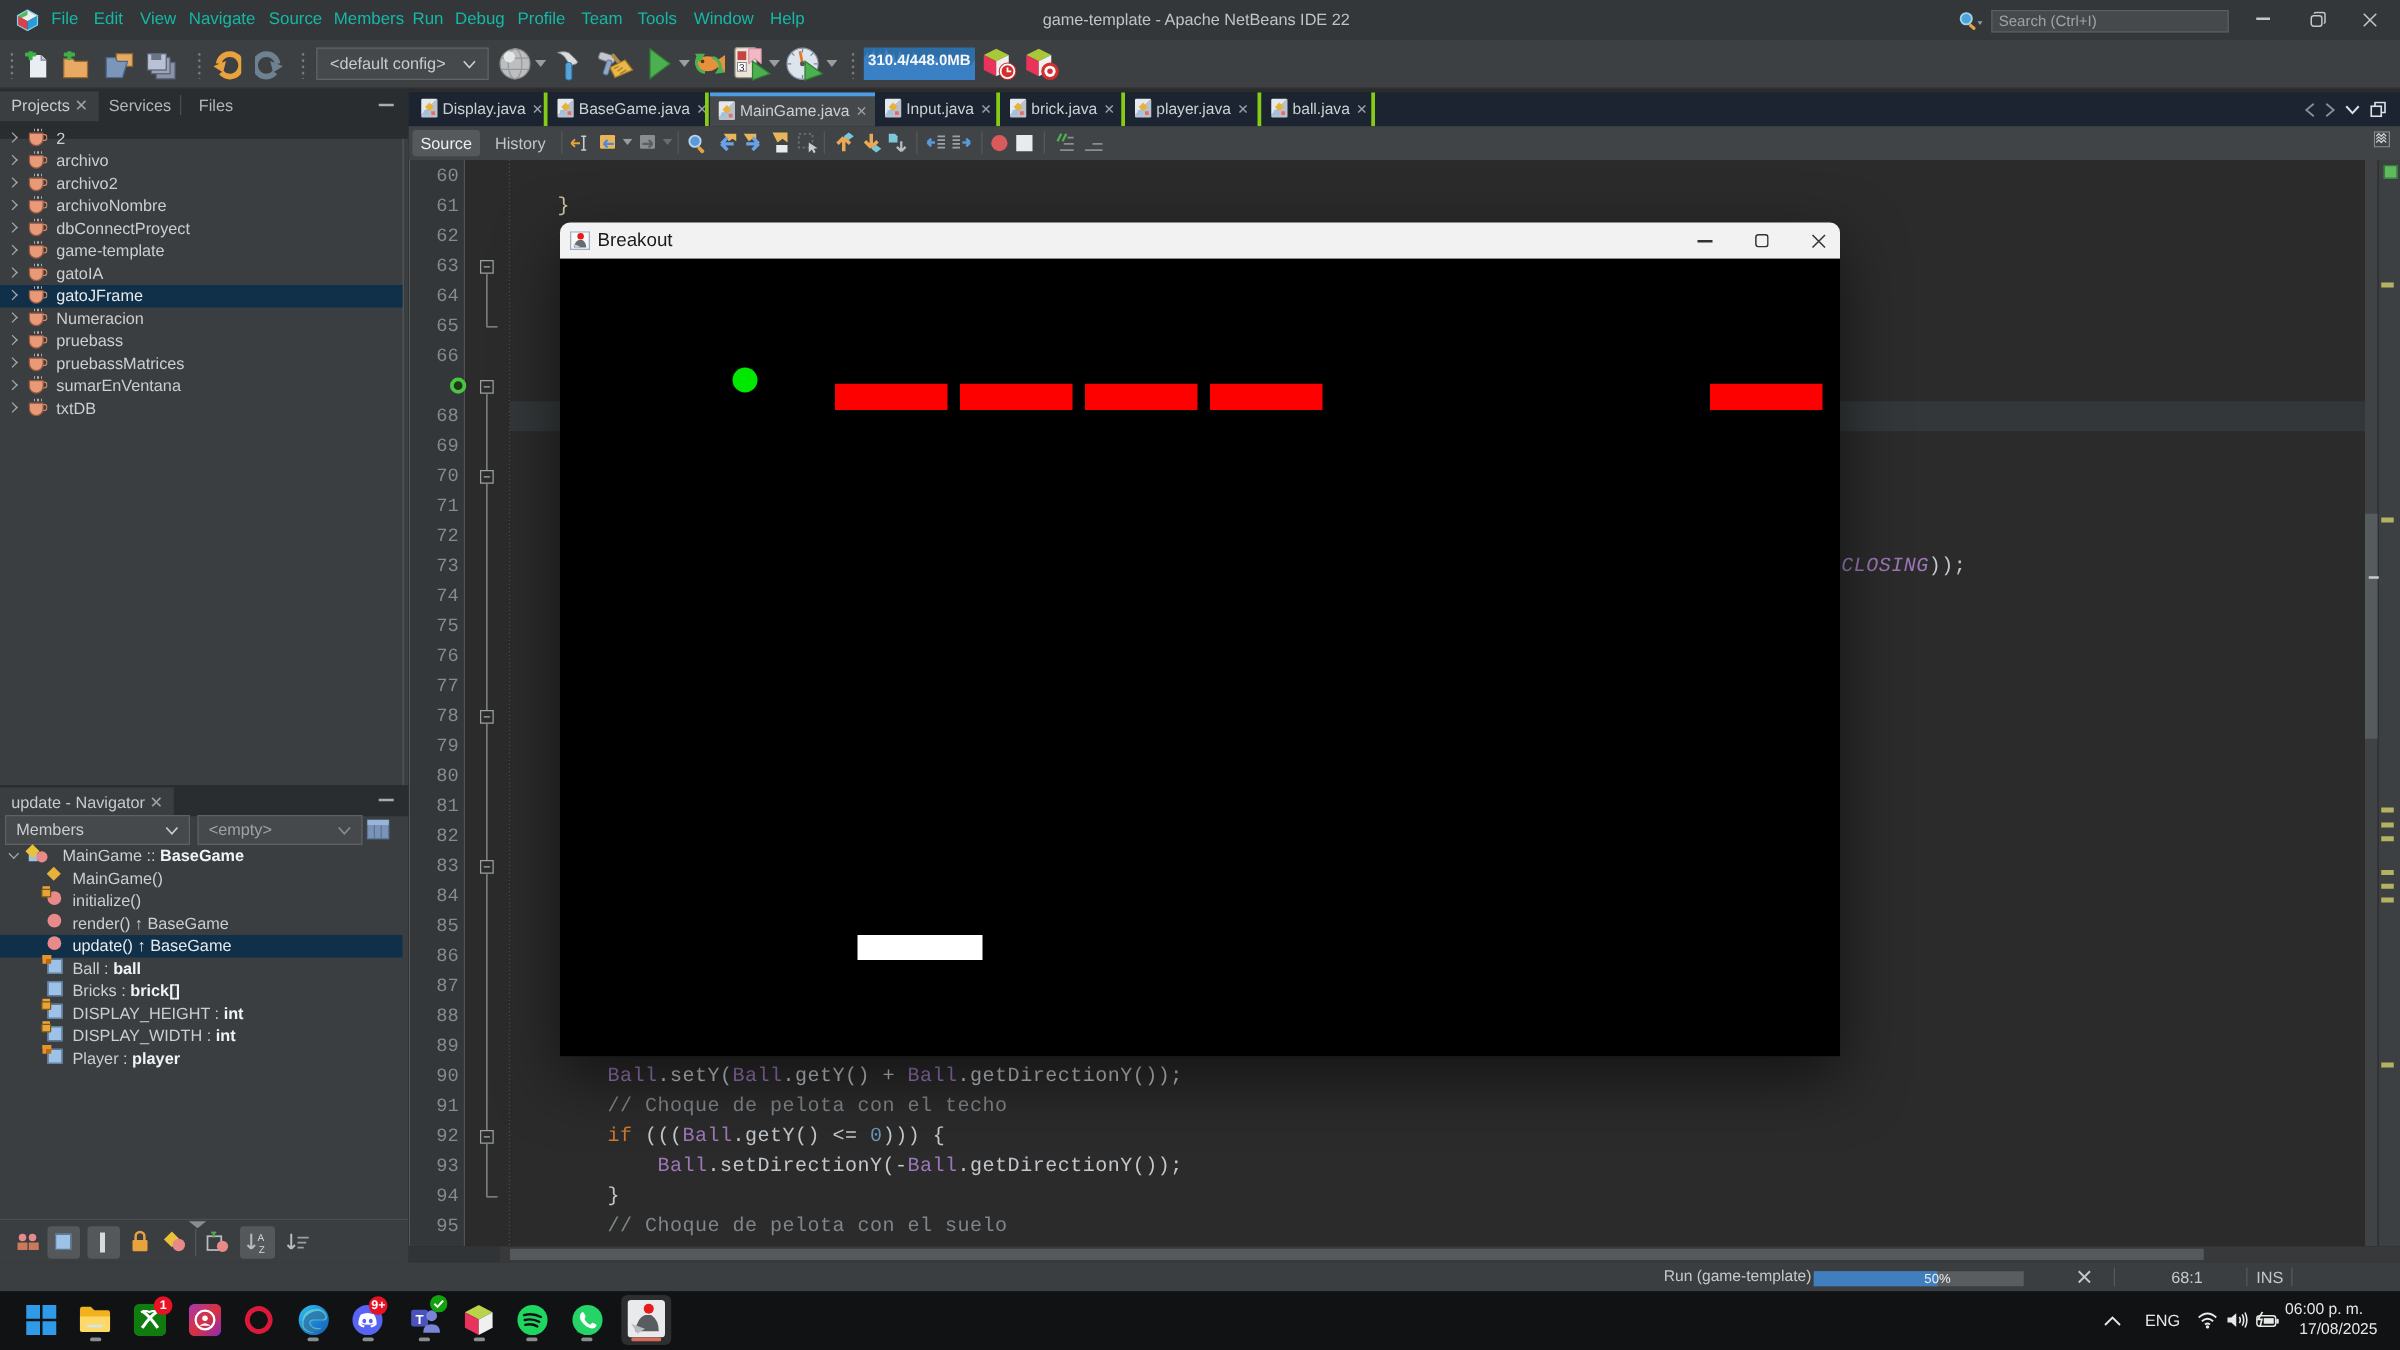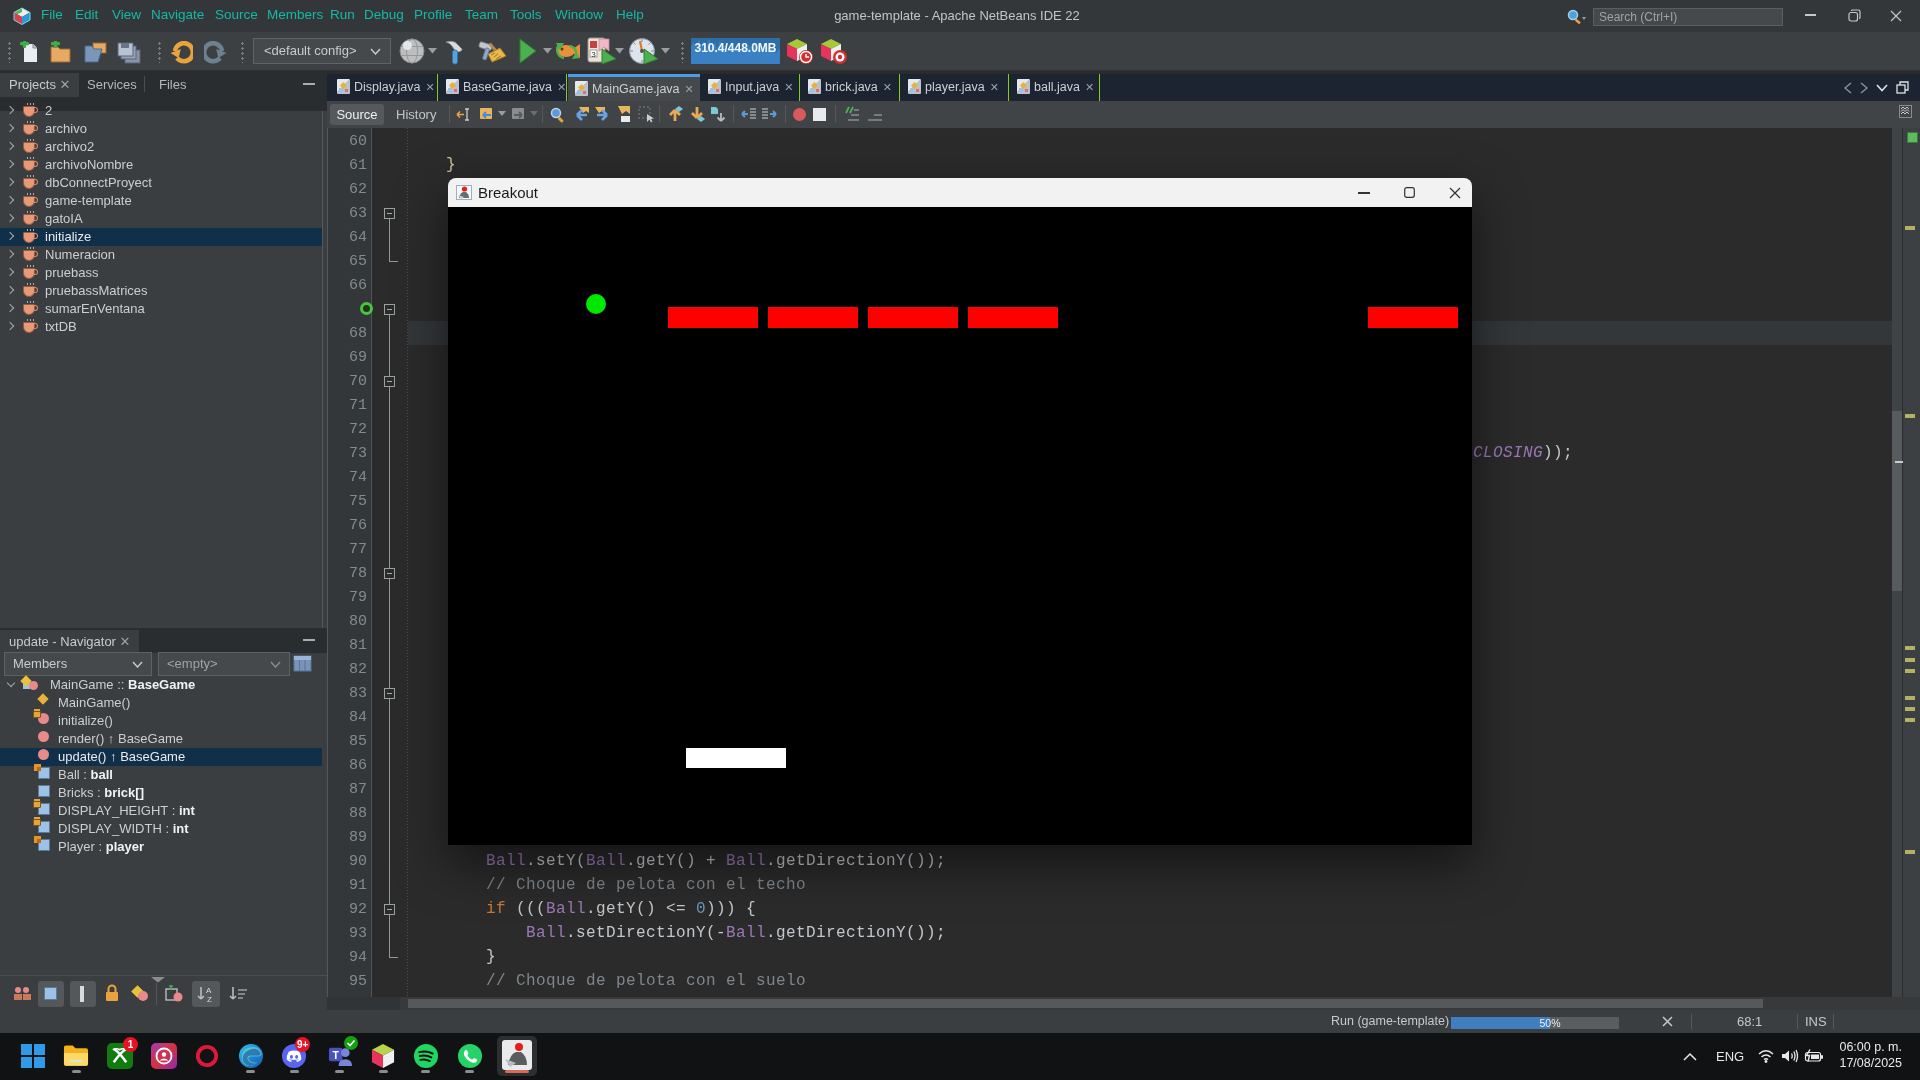--- a/index.html
+++ b/index.html
@@ -18,21 +18,21 @@
 #leftcol{position:absolute;left:0;top:71px;width:327px;height:939px;background:#3b3e40}
 #editorcol{position:absolute;left:327px;top:71px;width:1593px;height:939px;background:#2b2b2b}
 
 .ltabbar{position:absolute;left:0;width:100%;height:40px;background:#2a2d2f}
 .ltab{position:absolute;top:2px;height:24px;background:#3b3e40;color:#c8cacc;font-size:13px;line-height:24px;padding:0 9px}
 .ltab-in{position:absolute;top:2px;height:24px;color:#b4b7b9;font-size:13px;line-height:24px;padding:0 9px}
 .treerow{position:absolute;left:0;width:322px;height:18px;font-size:13px;line-height:18px;color:#ccced0;white-space:pre}
 .sel{background:#10304a;color:#e8eaec}
 
 #edtabbar{position:absolute;left:0;top:3px;width:1593px;height:27px;background:#1b2430}
-.edtab{position:absolute;top:0;height:27px;color:#ccd0d4;font-size:12.5px;line-height:27px;background:#1b2430;border-right:1px solid #84cc16;white-space:nowrap;overflow:hidden}
+.edtab{position:absolute;top:0;height:27px;color:#ccd0d4;font-size:12.5px;line-height:27px;background:#1b2430;border-right:3px solid #84cc16;white-space:nowrap;overflow:hidden}
 .edtab.active{background:#45494c;border-top:3px solid #4d9ce8;line-height:24px;border-right:none}
 #edtoolbar{position:absolute;left:0;top:30px;width:1593px;height:27px;background:#404446}
 
 #editor{position:absolute;left:0;top:57px;width:1593px;height:869px;background:#2b2b2b;overflow:hidden}
 .lnum{position:absolute;width:40px;text-align:right;color:#848b8e;font:15px "Liberation Mono",monospace}
 .codeline{position:absolute;left:79px;font:16px/24px "Liberation Mono",monospace;letter-spacing:0.4px;color:#c3c8cd;white-space:pre}
 .caretrow{position:absolute;left:0;width:1566px;height:24px;background:#333739}
 
 #breakout{position:absolute;left:448px;top:178px;width:1024px;height:667px;border-radius:8px 8px 0 0;box-shadow:0 18px 50px rgba(0,0,0,.55)}
 #bo-title{position:absolute;left:0;top:0;width:100%;height:29px;background:#f2f2f2;border-radius:8px 8px 0 0}
@@ -253,21 +253,21 @@
   <div class="abs" style="left:303px;top:12px;width:12px;height:2px;background:#aaadaf"></div>
  </div>
  <div id="ptree">
   <div class="treerow" style="top:31px"><i class="pc"></i><i class="cup"></i><span class="pt">2</span></div>
   <div class="treerow" style="top:49px"><i class="pc"></i><i class="cup"></i><span class="pt">archivo</span></div>
   <div class="treerow" style="top:67px"><i class="pc"></i><i class="cup"></i><span class="pt">archivo2</span></div>
   <div class="treerow" style="top:85px"><i class="pc"></i><i class="cup"></i><span class="pt">archivoNombre</span></div>
   <div class="treerow" style="top:103px"><i class="pc"></i><i class="cup"></i><span class="pt">dbConnectProyect</span></div>
   <div class="treerow" style="top:121px"><i class="pc"></i><i class="cup"></i><span class="pt">game-template</span></div>
   <div class="treerow" style="top:139px"><i class="pc"></i><i class="cup"></i><span class="pt">gatoIA</span></div>
-  <div class="treerow sel" style="top:157px"><i class="pc"></i><i class="cup"></i><span class="pt">initialize</span></div>
+  <div class="treerow sel" style="top:157px"><i class="pc"></i><i class="cup"></i><span class="pt">gatoJFrame</span></div>
   <div class="treerow" style="top:175px"><i class="pc"></i><i class="cup"></i><span class="pt">Numeracion</span></div>
   <div class="treerow" style="top:193px"><i class="pc"></i><i class="cup"></i><span class="pt">pruebass</span></div>
   <div class="treerow" style="top:211px"><i class="pc"></i><i class="cup"></i><span class="pt">pruebassMatrices</span></div>
   <div class="treerow" style="top:229px"><i class="pc"></i><i class="cup"></i><span class="pt">sumarEnVentana</span></div>
   <div class="treerow" style="top:247px"><i class="pc"></i><i class="cup"></i><span class="pt">txtDB</span></div>
  </div>
 
  <div style="position:absolute;left:0;top:557px;width:327px;height:382px;background:#3b3e40">
   <div class="ltabbar" style="top:0;height:25px">
    <div class="ltab" style="left:0;height:23px;line-height:23px">update - Navigator <span style="color:#9da1a3">✕</span></div>
@@ -683,16 +683,16 @@
  <svg class="abs" style="left:1781px;top:16px" width="18" height="14" viewBox="0 0 18 14">
         <path d="M1 5 L4 5 L8 1.5 L8 12.5 L4 9 L1 9 Z" fill="#e8e8e8"></path>
         <path d="M10.5 4.5 Q12 7 10.5 9.5 M12.8 2.5 Q15.2 7 12.8 11.5 M15 1 Q18 7 15 13" stroke="#e8e8e8" stroke-width="1.3" fill="none"></path>
       </svg>
  <svg class="abs" style="left:1804px;top:16px" width="20" height="14" viewBox="0 0 20 14">
         <rect x="1.5" y="3.5" width="15" height="8.5" rx="2" fill="none" stroke="#e8e8e8" stroke-width="1.2"></rect>
         <rect x="17" y="6" width="2" height="4" rx="1" fill="#e8e8e8"></rect>
         <rect x="7" y="5.5" width="8" height="4.5" fill="#e8e8e8"></rect>
         <path d="M6 0.5 L2.5 6.5 L5.5 6.5 L4 12.5" stroke="#e8e8e8" stroke-width="1.4" fill="none"></path>
       </svg>
- <div class="abs" style="left:1828px;top:7px;width:74px;color:#e8e8e8;font-size:12.5px;text-align:right">06:00 p. m.</div>
+ <div class="abs" style="left:1828px;top:7px;width:74px;color:#e8e8e8;font-size:12.5px;text-align:left">06:00 p. m.</div>
  <div class="abs" style="left:1828px;top:23px;width:74px;color:#e8e8e8;font-size:12.5px;text-align:right">17/08/2025</div>
 </div>
 </div>
 
 </body></html>

